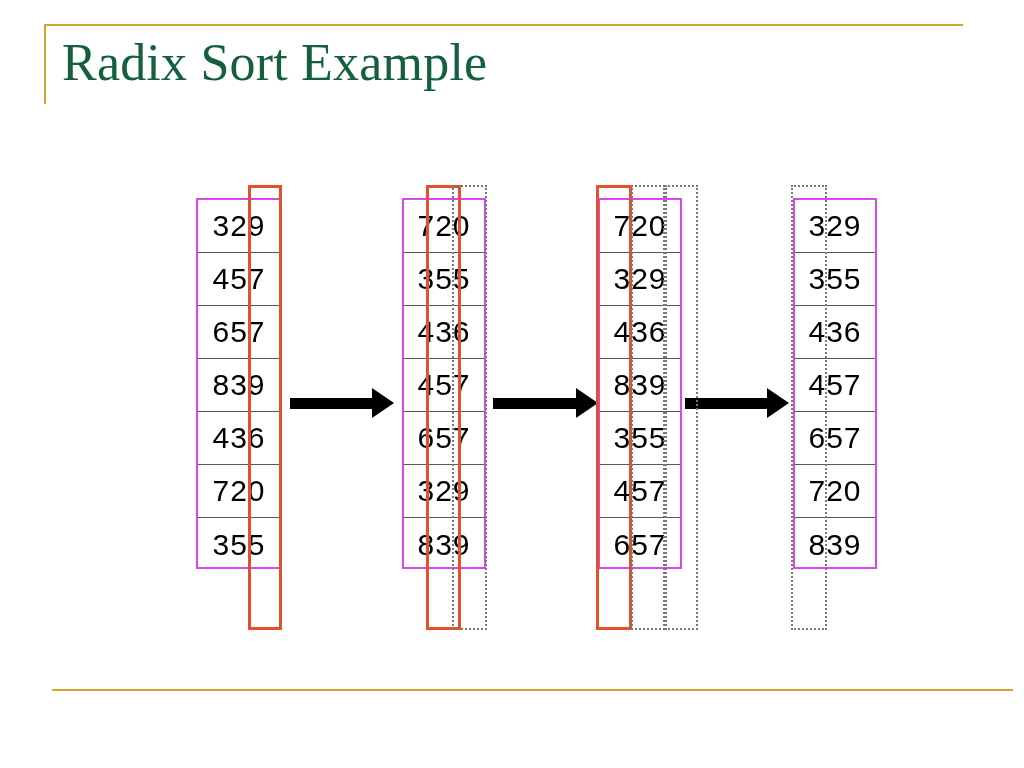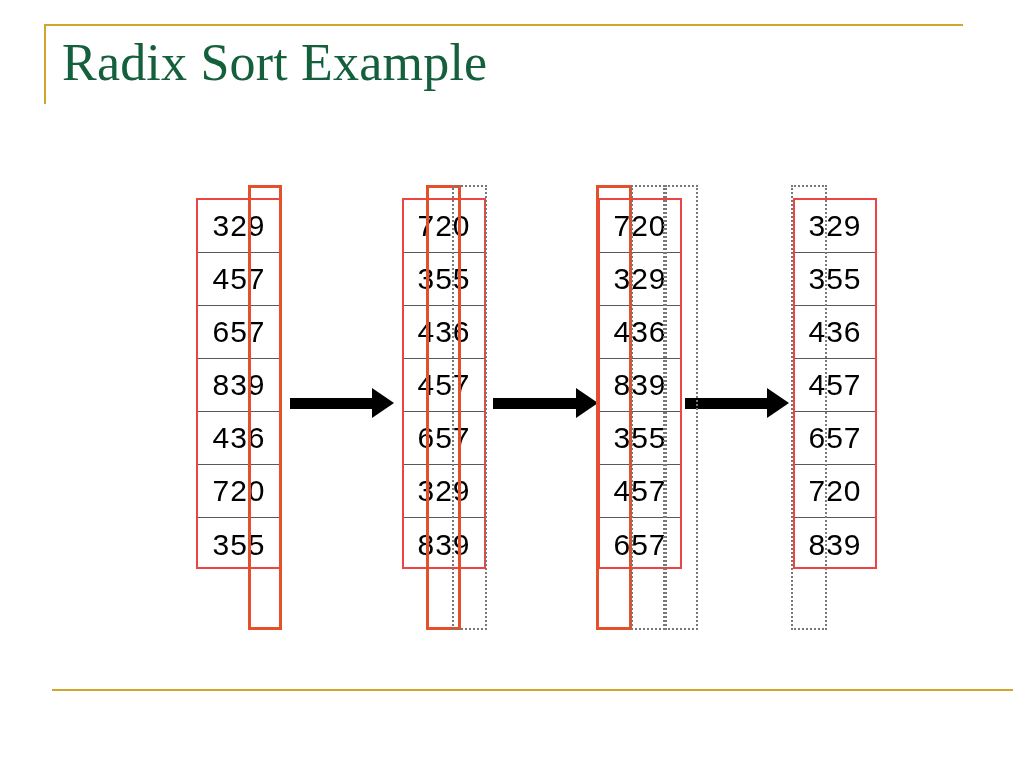--- a/index.html
+++ b/index.html
@@ -63,21 +63,21 @@
 
   
   .column {
     position: absolute;
     top: 198px;
   }
   .table-box {
     position: absolute;
     top: 0;
     left: 0;
-    border: 2px solid #ef4444;
+    border: 2px solid #d946ef;
     box-sizing: border-box;
     background: transparent;
     z-index: 3;
   }
   .cell {
     box-sizing: border-box;
     border-bottom: 1px solid #595959;
     font-family: "Liberation Sans", sans-serif;
     font-size: 30px;
     color: #000000;

